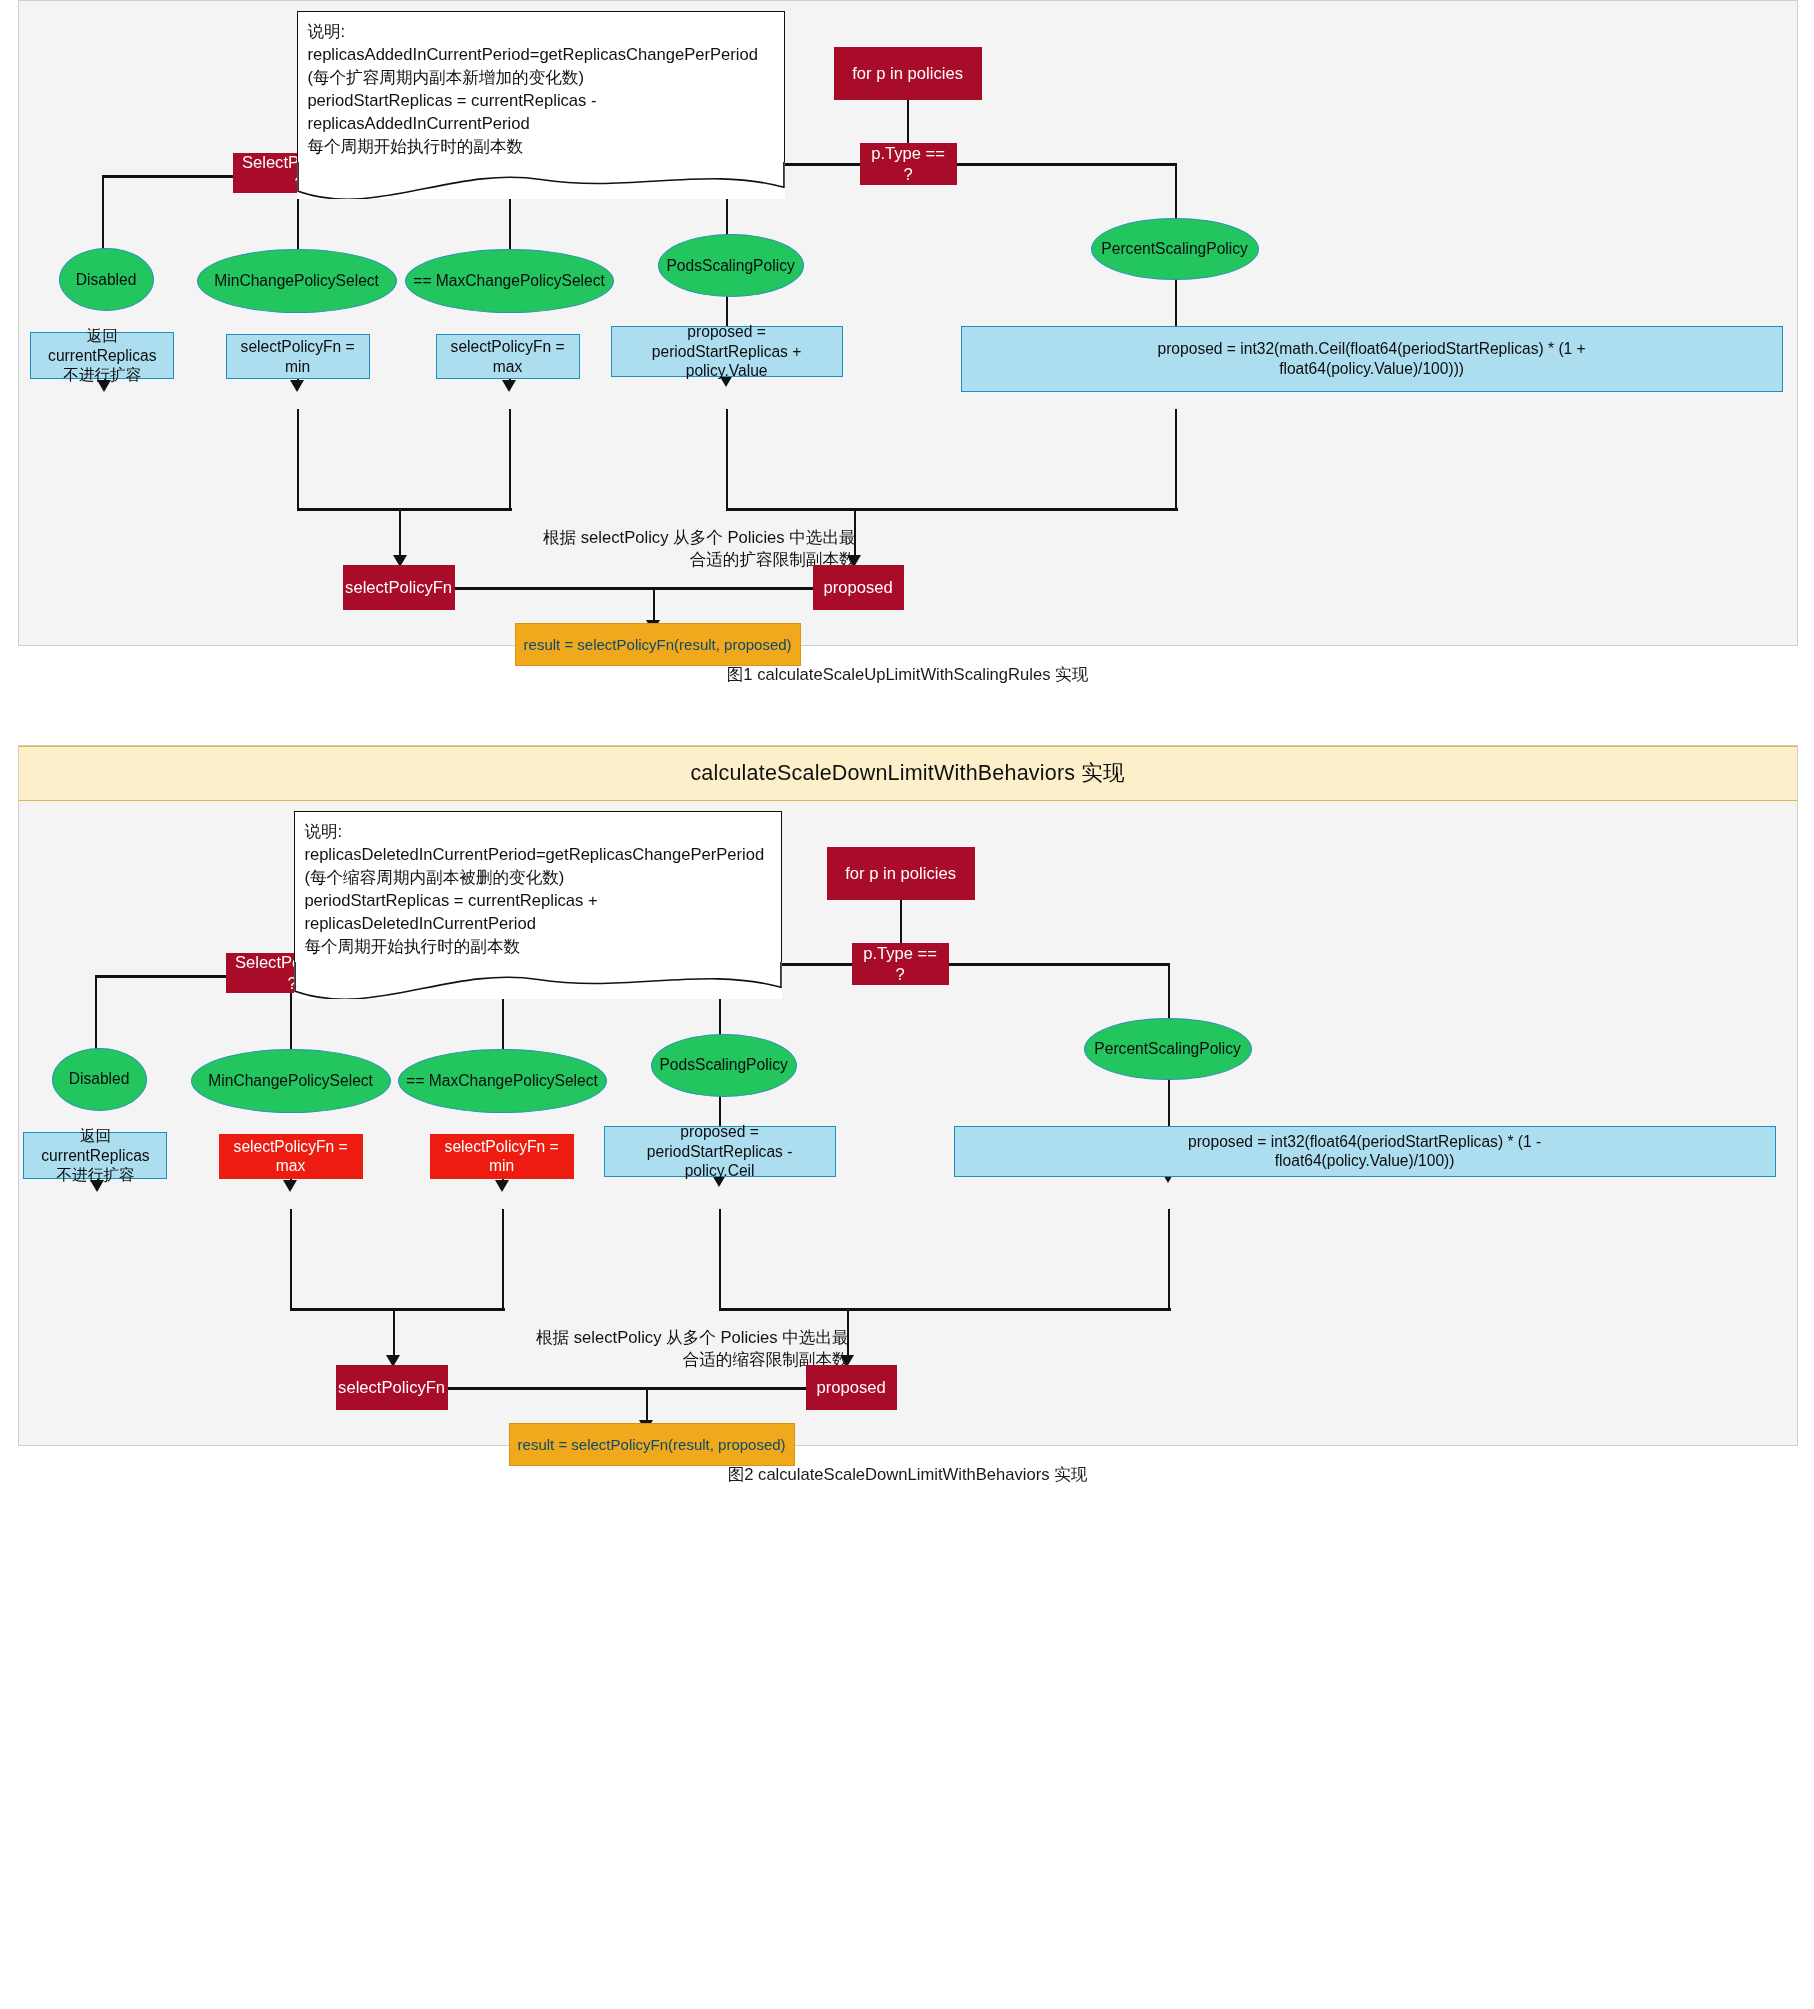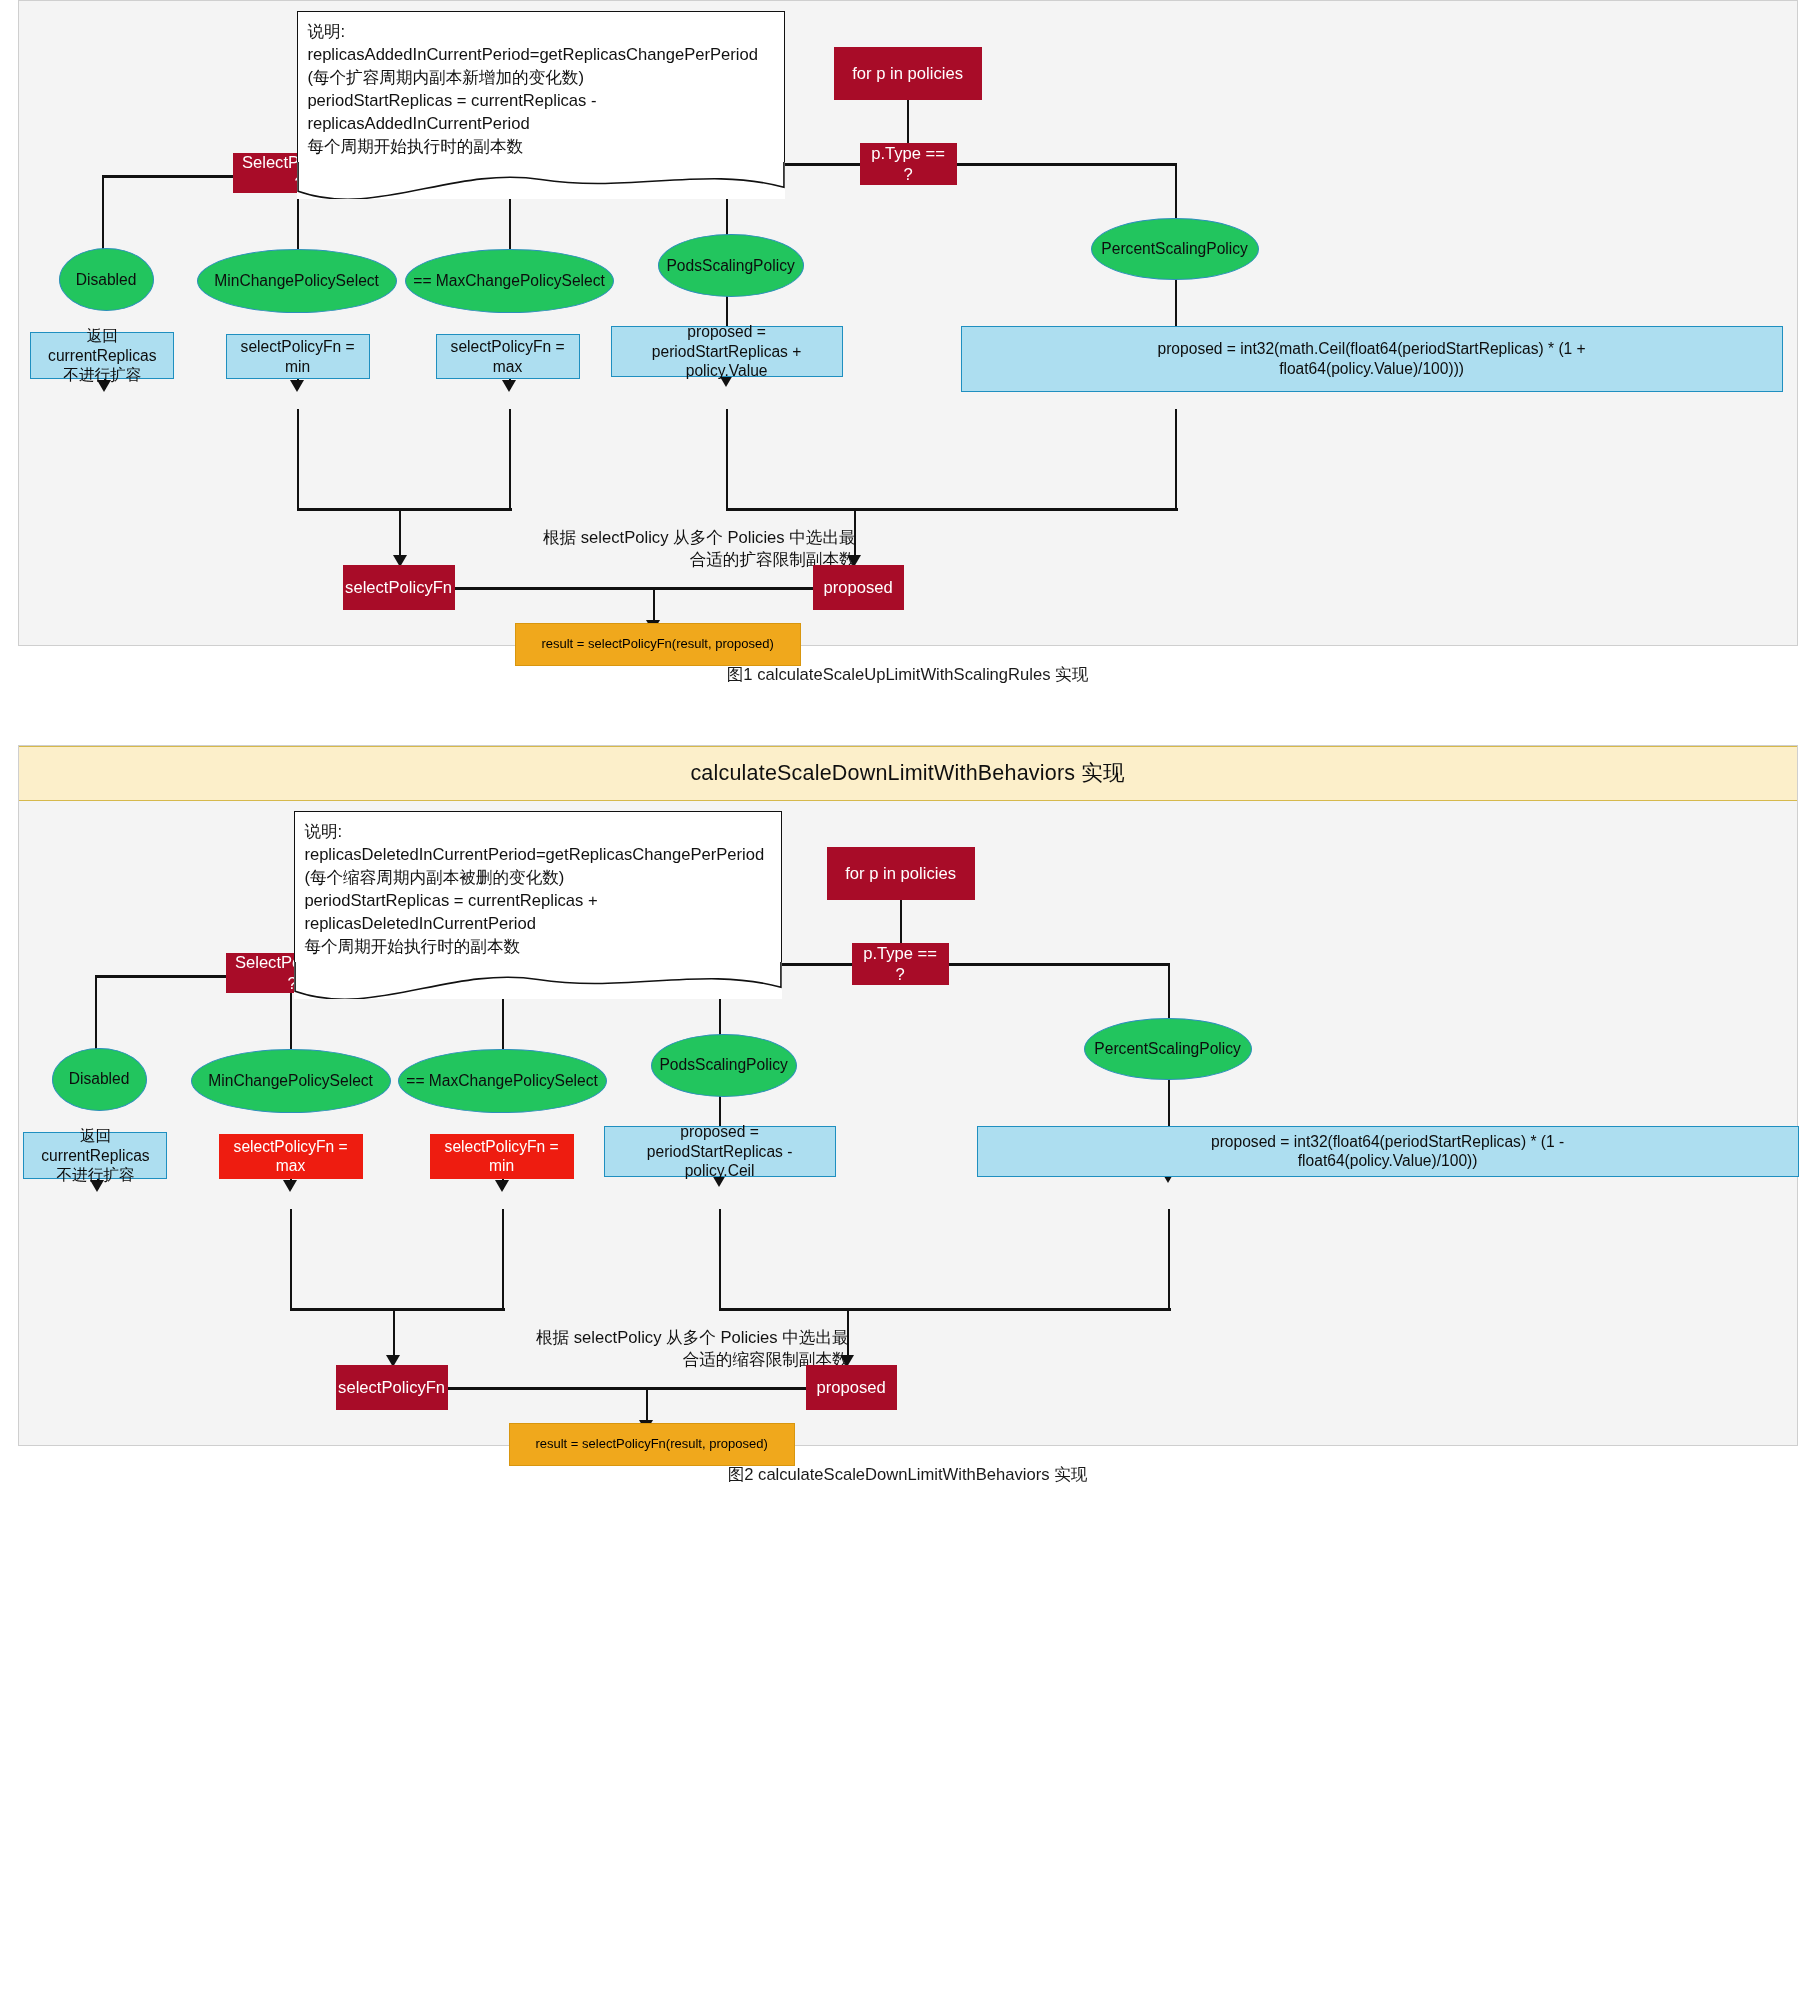--- a/index.html
+++ b/index.html
@@ -60,22 +60,22 @@
     background: #ee1c10;
     border: 1px solid #ee1c10;
     color: #ffffff;
     font-size: 15.6px;
     padding: 4.9px 7.8px;
     z-index: 5;
   }
   .n-result {              
     background: #f0a81c;
     border: 1px solid #d8960f;
-    color: #000000;
-    font-size: 13px;
+    color: #0c4a6e;
+    font-size: 15px;
     padding: 4.9px 7.8px;
     z-index: 5;
   }
   .n-ellipse {
     background: #22c55e;
     border: 1px solid #2d8fbb;
     border-radius: 50%;
     color: #0d0d0d;
     font-size: 15.6px;
     z-index: 5;
@@ -286,21 +286,21 @@
       <div class="node n-ellipse" style="left:379px; top:248px; width:209px; height:64px;">== MaxChangePolicySelect</div>
       <div class="node n-ellipse" style="left:632px; top:233px; width:146px; height:63px;">PodsScalingPolicy</div>
       <div class="node n-ellipse" style="left:1065px; top:217px; width:168px; height:62px;">PercentScalingPolicy</div>
 
       <div class="node n-process" style="left:4.9px; top:331px; width:144px; height:47px;">返回 currentReplicas
 不进行扩容</div>
       <div class="node n-red" style="left:200px; top:333px; width:144px; height:45px;">selectPolicyFn = max</div>
       <div class="node n-red" style="left:411px; top:333px; width:144px; height:45px;">selectPolicyFn = min</div>
       <div class="node n-process" style="left:585px; top:325px; width:232px; height:51px;">proposed = periodStartReplicas -
 policy.Ceil</div>
-      <div class="node n-process" style="left:935px; top:325px; width:822px; height:51px;margin-left:23px;">proposed = int32(float64(periodStartReplicas) * (1 -
+      <div class="node n-process" style="left:935px; top:325px; width:822px; height:51px;">proposed = int32(float64(periodStartReplicas) * (1 -
 float64(policy.Value)/100))</div>
 
       <div class="node n-decision" style="left:317px; top:564px; width:112px; height:45px;">selectPolicyFn</div>
       <div class="node n-decision" style="left:787px; top:564px; width:91px; height:45px;">proposed</div>
       <div class="node n-result" style="left:490px; top:622px; width:286px; height:43px;">result = selectPolicyFn(result, proposed)</div>
 
       <div class="edge-label" style="left:430px; top:526px; width:400px;">根据 selectPolicy 从多个 Policies 中选出最
 合适的缩容限制副本数</div>
     </div>
   </div>

